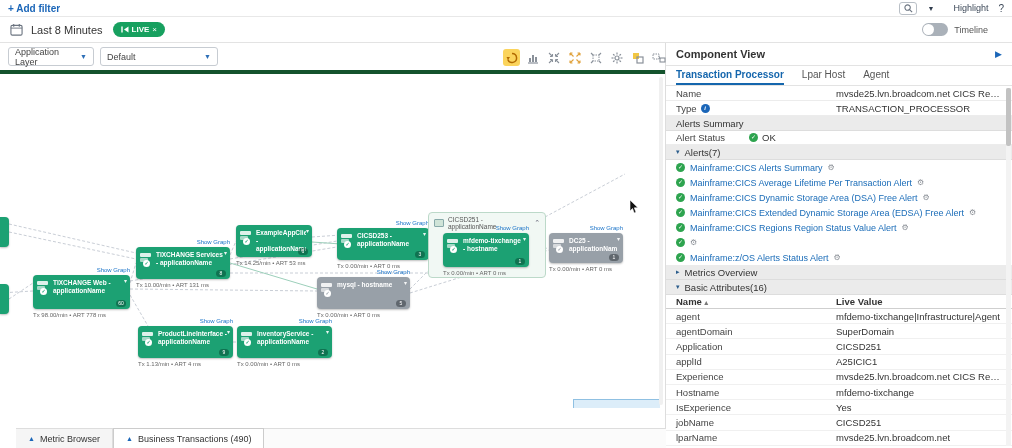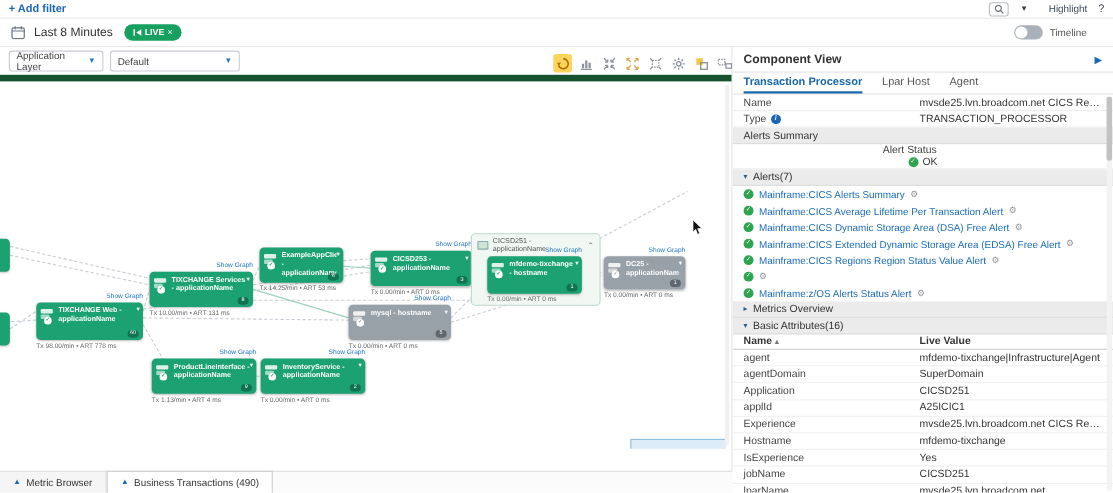--- a/index.html
+++ b/index.html
@@ -19,21 +19,21 @@
   .timerange { color:#333; font-size:11px; margin-left:8px; }
   .pill { margin-left:10px; background:#17a05f; color:#fff; border-radius:9px; height:15px; display:flex; align-items:center; padding:0 8px; gap:3px; font-size:8px; font-weight:bold; }
   .pill .x { font-size:8px; font-weight:normal; }
   .bar2-right { margin-left:auto; display:flex; align-items:center; gap:6px; padding-right:14px; }
   .toggle { width:26px; height:13px; background:#aab1b9; border-radius:7px; position:relative; }
   .toggle .knob { position:absolute; left:1px; top:1px; width:11px; height:11px; border-radius:50%; background:#fff; }
   .toggle-label { color:#555; font-size:9px; }
 
   
   .map-col { position:absolute; left:0; top:43px; width:666px; height:385px; border-right:1px solid #ddd; background:#fff; }
-  .map-toolbar { position:absolute; left:0; top:0; width:100%; height:31px; border-bottom:6px solid #14532d; display:flex; align-items:center; padding:0 8px; }
+  .map-toolbar { position:absolute; left:0; top:0; width:100%; height:31px; border-bottom:4px solid #14532d; display:flex; align-items:center; padding:0 8px; }
   .select { height:19px; border:1px solid #c7ccd2; border-radius:3px; display:flex; align-items:center; padding:0 6px; font-size:9px; color:#444; gap:6px; background:#fff; }
   .select .car { margin-left:auto; color:#2d6fb7; font-size:7px; }
   .iconrow { position:absolute; left:503px; top:6px; display:flex; gap:4px; align-items:center; }
   .ticon { width:17px; height:17px; border-radius:3px; display:flex; align-items:center; justify-content:center; }
   .ticon.active { background:#fbd45c; }
   .map-canvas { position:absolute; left:0; top:31px; width:660px; height:334px; overflow:hidden; }
   .edges { position:absolute; left:0; top:0; }
 
   .nodew { position:absolute; }
   .sg { position:absolute; top:-8px; right:0; color:#1a73c8; font-size:6px; white-space:nowrap; }
@@ -57,39 +57,39 @@
   .gico { width:10px; height:8px; border:1px solid #8aa; border-radius:1px; background:#cfe4d8; flex:none; }
   .gchev { margin-left:auto; font-size:7px; color:#667; }
 
   .minimap { position:absolute; left:573px; top:325px; width:99px; height:57px; background:#dcedf9; border:1px solid #8fc0e2; }
 
   .map-scroll { position:absolute; right:2px; top:34px; width:4px; height:328px; background:#f0f0f0; border-radius:2px; }
 
   .cursor { position:absolute; left:629px; top:126px; }
 
   
-  .bottombar { position:absolute; left:0; top:428px; width:666px; height:20px; background:#fbfbfb; border-top:1px solid #ddd; display:flex; align-items:flex-end; }
+  .bottombar { position:absolute; left:16px; top:428px; width:666px; height:20px; background:#fbfbfb; border-top:1px solid #ddd; display:flex; align-items:flex-end; }
   .btab { height:19px; display:flex; align-items:center; gap:5px; padding:0 12px; font-size:9px; color:#333; border-right:1px solid #ddd; background:#f5f5f5; }
   .btab.active { background:#fff; border:1px solid #ccc; border-bottom:none; height:20px; }
   .btab .tri { color:#1b66b8; font-size:7px; }
 
   
   .panel { position:absolute; left:666px; top:43px; width:346px; height:405px; background:#fff; overflow:hidden; }
   .phead { height:23px; display:flex; align-items:center; padding:0 10px; border-bottom:1px solid #e3e3e3; }
   .phead .t { font-size:11px; font-weight:bold; color:#333; }
   .phead .collapse { margin-left:auto; color:#1b66b8; font-size:9px; }
   .ptabs { height:20px; display:flex; gap:18px; padding:0 10px; border-bottom:1px solid #e3e3e3; align-items:stretch; }
   .ptab { font-size:10px; color:#555; display:flex; align-items:center; border-bottom:2px solid transparent; }
   .ptab.active { color:#1566ad; font-weight:bold; border-bottom-color:#1566ad; }
   .prow { display:flex; align-items:center; min-height:15px; padding:0 10px; border-bottom:1px solid #ececec; font-size:9.5px; color:#444; }
   .prow .lbl { width:160px; flex:none; display:flex; align-items:center; gap:4px; }
   .prow .val { color:#333; white-space:nowrap; overflow:hidden; text-overflow:ellipsis; }
   .sechead { height:15px; background:#ebebeb; display:flex; align-items:center; gap:5px; padding:0 10px; font-size:9.5px; color:#333; border-bottom:1px solid #ddd; }
   .sechead .car { color:#2b5d8c; font-size:7px; }
-  .statusrow { display:flex; align-items:center; gap:0; padding:0 10px; min-height:14px; border-bottom:1px solid #ececec; font-size:9.5px; color:#444;flex-direction:column; }
+  .statusrow { display:flex; align-items:center; gap:0; padding:0 10px; min-height:14px; border-bottom:1px solid #ececec; font-size:9.5px; color:#444; }
   .statusrow .lbl { width:73px; }
   .okwrap { display:flex; align-items:center; gap:4px; color:#333; }
   .gchk { width:9px; height:9px; border-radius:50%; background:#2ea44f; color:#fff; font-size:6px; line-height:9px; text-align:center; flex:none; }
   .alertrow { display:flex; align-items:center; gap:5px; padding:0 10px; height:15px; font-size:9px; }
   .alertrow a { color:#1a6cb8; text-decoration:none; }
   .agear { color:#8a8f96; font-size:8px; }
   .attrhead { display:flex; padding:0 10px; height:14px; align-items:center; border-bottom:1px solid #cfcfcf; font-size:9.5px; font-weight:bold; color:#333; }
   .attrhead .c1 { width:160px; }
   .attrrow { display:flex; padding:0 10px; height:15.2px; align-items:center; border-bottom:1px solid #f0f0f0; font-size:9.5px; color:#444; }
   .attrrow .c1 { width:160px; flex:none; }

